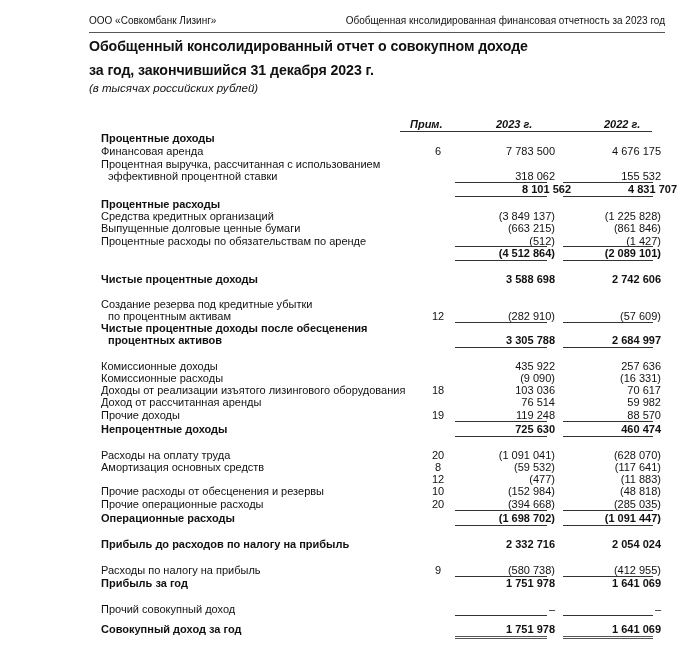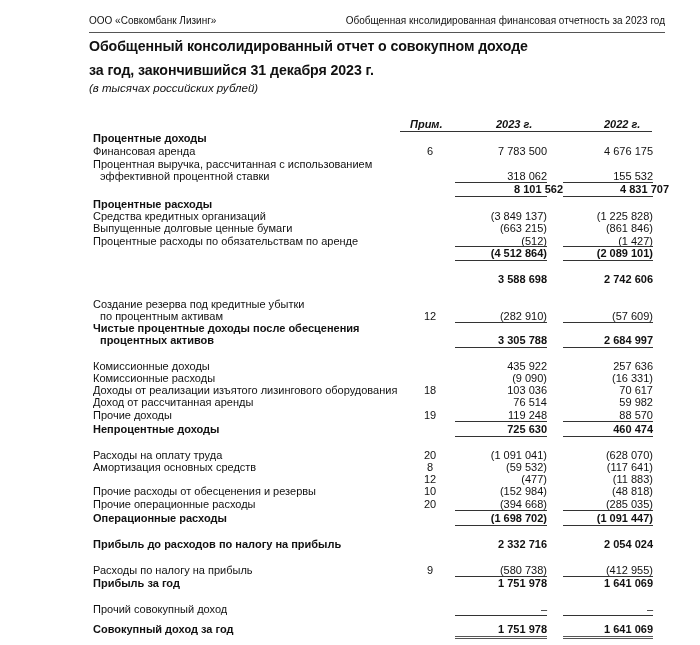--- a/index.html
+++ b/index.html
@@ -10,21 +10,21 @@
   .hdr .l { position: absolute; left: 0; top: 0; }
   .hdr .r { position: absolute; right: 0; top: 0; }
   .title { position: absolute; left: 89px; font-size: 14.2px; font-weight: bold; letter-spacing: -0.1px; }
   .t1 { top: 38px; }
   .t2 { top: 62px; }
   .units { position: absolute; left: 89px; top: 82px; font-size: 11.5px; font-style: italic; }
 
   .colhdr { position: absolute; top: 118px; font-size: 11px; font-weight: bold; font-style: italic; }
   .colline { position: absolute; left: 400px; width: 252px; top: 131px; border-top: 1.2px solid #333; }
 
-  .row { position: absolute; left: 4px; width: 597px; height: 13px; font-size: 11px; line-height: 13px; }
+  .row { position: absolute; left: 12px; width: 597px; height: 13px; font-size: 11px; line-height: 13px; }
   .row .lbl { position: absolute; left: 89px; white-space: nowrap; }
   .row .lbl.ind { left: 96px; }
   .row .note { position: absolute; left: 400px; width: 52px; text-align: center; }
   .row .v1 { position: absolute; left: 452px; width: 91px; text-align: right; }
   .row .v2 { position: absolute; left: 560px; width: 89px; text-align: right; }
   .row.b { font-weight: bold; }
 
   .ul { position: absolute; height: 0; border-top: 1px solid #333; }
   .ul.c1 { left: 455px; width: 92px; }
   .ul.c2 { left: 563px; width: 90px; }
@@ -94,20 +94,21 @@
 <div class="ul c1" style="top:246px;"></div>
 <div class="ul c2" style="top:246px;"></div>
 <div class="row b" style="top:247px;">
     <span class="v1">(4 512 864)</span>
     <span class="v2">(2 089 101)</span>
   </div>
 <div class="ul c1" style="top:260px;"></div>
 <div class="ul c2" style="top:260px;"></div>
 
 <div class="row b" style="top:273px;">
+    <span class="lbl">Чистые процентные доходы</span>
     <span class="v1">3 588 698</span>
     <span class="v2">2 742 606</span>
   </div>
 
 <div class="row" style="top:298px;">
     <span class="lbl">Создание резерва под кредитные убытки</span>
   </div>
 <div class="row" style="top:310px;">
     <span class="lbl ind">по процентным активам</span>
     <span class="note">12</span>

